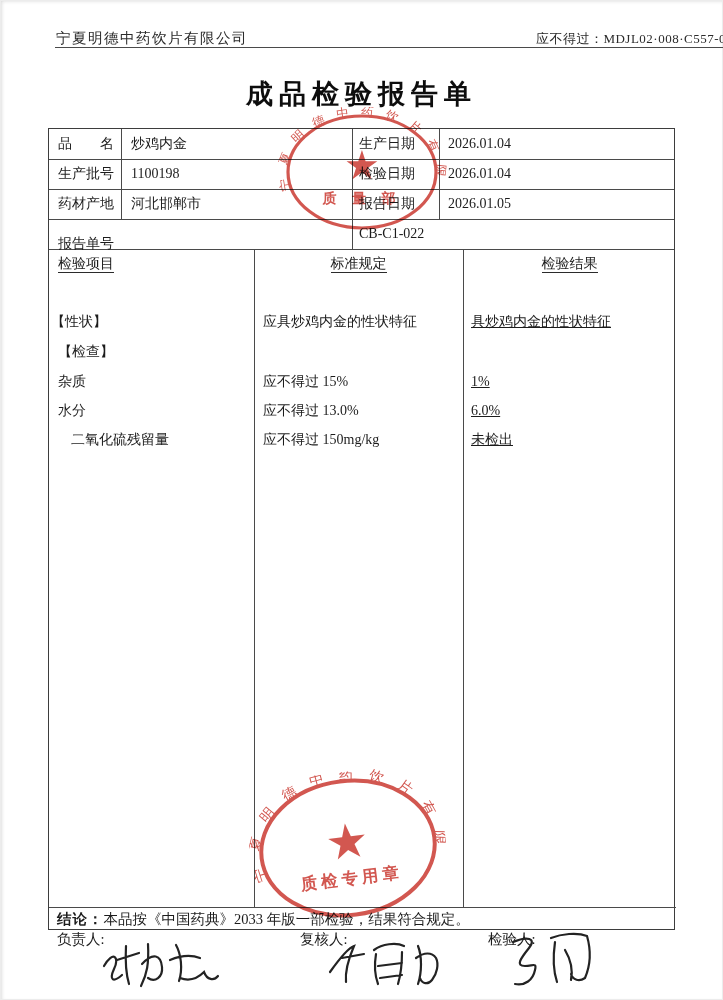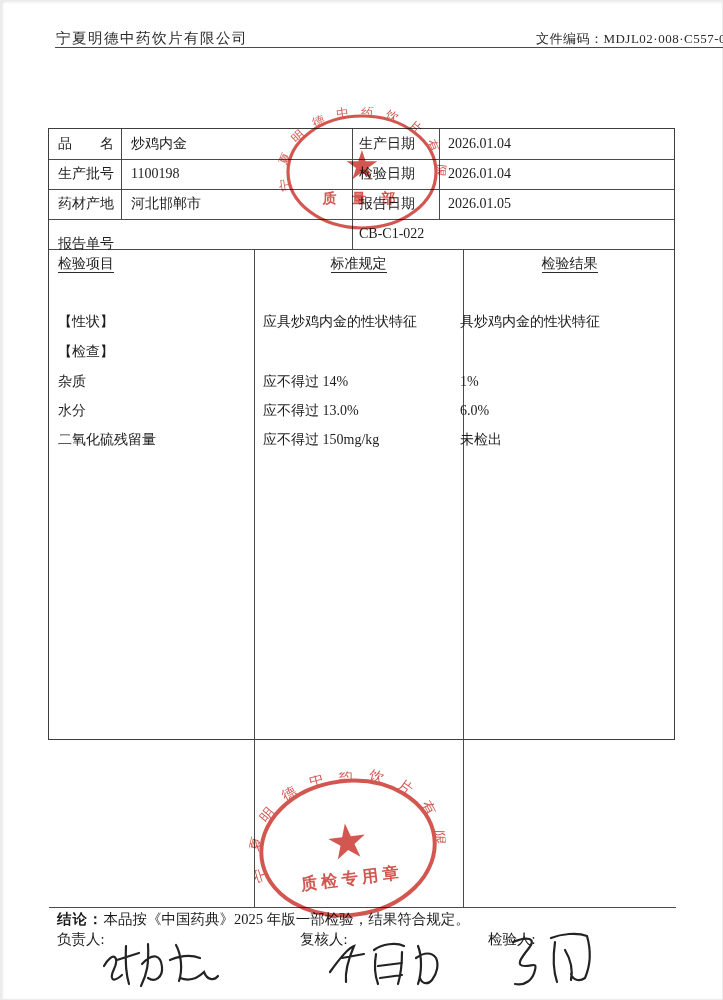--- a/index.html
+++ b/index.html
@@ -9,51 +9,52 @@
     font-family:"Liberation Serif","DejaVu Serif",serif;color:#1c1c1c;
     box-shadow:inset 0 0 0 1px #ececec, inset 3px 0 4px -2px #cfcfcf, inset 0 3px 4px -2px #dedede;
   }
   .abs{position:absolute;}
   
   .company{left:56px;top:29px;font-size:14.5px;letter-spacing:1.5px;color:#2b2b2b;}
   .filecode{top:30px;right:-10px;font-size:13px;letter-spacing:.5px;white-space:nowrap;color:#2b2b2b;}
   .header-rule{left:55px;top:47px;width:668px;height:0;border-top:1.5px solid #4a4a4a;}
   .doc-title{left:0;top:76px;width:723px;text-align:center;font-size:27px;font-weight:bold;letter-spacing:6px;color:#0d0d0d;}
   
-  .frame{left:48px;top:128px;width:627px;height:612px;border:1.5px solid #3d3d3d;box-sizing:border-box;}
+  .frame{left:48px;top:128px;width:627px;height:802px;border:1.5px solid #3d3d3d;box-sizing:border-box;}
   .hline{position:absolute;left:0;width:100%;height:0;border-top:1px solid #4a4a4a;}
   .vline{position:absolute;width:0;border-left:1px solid #4a4a4a;}
   .cellt{position:absolute;font-size:14px;line-height:30px;height:30px;white-space:nowrap;}
   .insp-head{position:absolute;top:124px;font-size:14px;line-height:22px;}
   .uline{border-bottom:1px solid #2b2b2b;padding-bottom:1px;}
   .insp-row{position:absolute;font-size:14px;line-height:20px;white-space:nowrap;}
   .c2{position:absolute;left:214px;}
-  .c3{position:absolute;left:411px;}
+  .c3{position:absolute;left:422px;text-decoration:underline;}
   .conclusion{position:absolute;left:0;top:778px;width:627px;height:22px;border-top:1px solid #4a4a4a;
     font-size:14.5px;line-height:23px;padding-left:8px;box-sizing:border-box;white-space:nowrap;}
   .conclusion b{letter-spacing:1px;text-align:right;}
   
   .signer{position:absolute;top:930px;font-size:14.5px;color:#1c1c1c;}
   
   .stamp{mix-blend-mode:multiply;opacity:.88;}
   .stamp text{fill:#cc4038;}
   .stamp .ring{stroke:#cc4038;fill:none;}
   .sig path{stroke:#232323;stroke-width:2.2;fill:none;stroke-linecap:round;}
 </style>
 </head>
 <body>
 
 <div class="page">
 
   <div class="abs company">宁夏明德中药饮片有限公司</div>
   <div class="abs filecode">
-    <span>文件编码：</span><span>MDJL02·008·C557-08</span>
+    <span>应不得过：</span><span>MDJL02·008·C557-08</span>
   </div>
   <div class="abs header-rule"></div>
 
+  <div class="abs doc-title">成品检验报告单</div>
 
   <div class="abs frame">
 
     <div class="hline" style="top:30px"></div>
     <div class="hline" style="top:60px"></div>
     <div class="hline" style="top:90px"></div>
     <div class="hline" style="top:120px"></div>
 
     <div class="vline" style="left:72px;top:0;height:90px"></div>
     <div class="vline" style="left:303px;top:0;height:120px"></div>
@@ -78,45 +79,45 @@
     <div class="cellt" style="left:399px;top:60px">2026.01.05</div>
 
     <div class="cellt" style="left:9px;top:100px">报告单号</div>
     <div class="cellt" style="left:310px;top:90px">CB-C1-022</div>
 
     <div class="insp-head" style="left:9px"><span class="uline">检验项目</span></div>
     <div class="insp-head" style="left:205px;width:209px;text-align:center"><span class="uline">标准规定</span></div>
     <div class="insp-head" style="left:414px;width:213px;text-align:center"><span class="uline">检验结果</span></div>
 
     <div class="insp-row" style="left:0;top:183px;width:627px">
-      <span style="position:absolute;left:9px">【性状】</span>
+      <span style="position:absolute;left:2px">【性状】</span>
       <span class="c2">应具炒鸡内金的性状特征</span>
       <span class="c3">具炒鸡内金的性状特征</span>
     </div>
     <div class="insp-row" style="left:0;top:213px;width:627px">
       <span style="position:absolute;left:9px">【检查】</span>
     </div>
     <div class="insp-row" style="left:0;top:243px;width:627px">
       <span style="position:absolute;left:9px">杂质</span>
-      <span class="c2">应不得过 14%</span>
+      <span class="c2">应不得过 15%</span>
       <span class="c3">1%</span>
     </div>
     <div class="insp-row" style="left:0;top:272px;width:627px">
       <span style="position:absolute;left:9px">水分</span>
       <span class="c2">应不得过 13.0%</span>
       <span class="c3">6.0%</span>
     </div>
     <div class="insp-row" style="left:0;top:301px;width:627px">
-      <span style="position:absolute;left:9px">二氧化硫残留量</span>
+      <span style="position:absolute;left:22px">二氧化硫残留量</span>
       <span class="c2">应不得过 150mg/kg</span>
       <span class="c3">未检出</span>
     </div>
 
     <div class="conclusion">
-      <b>结论：</b><span>本品按《中国药典》2025 年版一部检验，结果符合规定。</span>
+      <b>结论：</b><span>本品按《中国药典》2033 年版一部检验，结果符合规定。</span>
     </div>
   </div>
 
   <div class="abs signer" style="left:57px">负责人:</div>
   <div class="abs signer" style="left:300px">复核人:</div>
   <div class="abs signer" style="left:488px">检验人:</div>
 
   <svg class="abs sig" style="left:92px;top:936px" width="135" height="60" viewBox="0 0 135 60">
     <path d="M12,30 c9,-16 16,-9 10,3 c-5,11 -1,14 8,6 M34,10 c-1,18 0,28 3,38 M25,24 l22,-7 M56,8 c1,20 -1,30 -7,42 M50,28 c11,-12 19,-9 20,3 c1,10 -7,16 -14,11 M84,9 c5,9 7,24 3,36 M78,24 c12,-5 22,-5 30,-2 M88,42 c8,3 16,2 24,-6 c3,8 10,9 14,4"></path>
   </svg>

